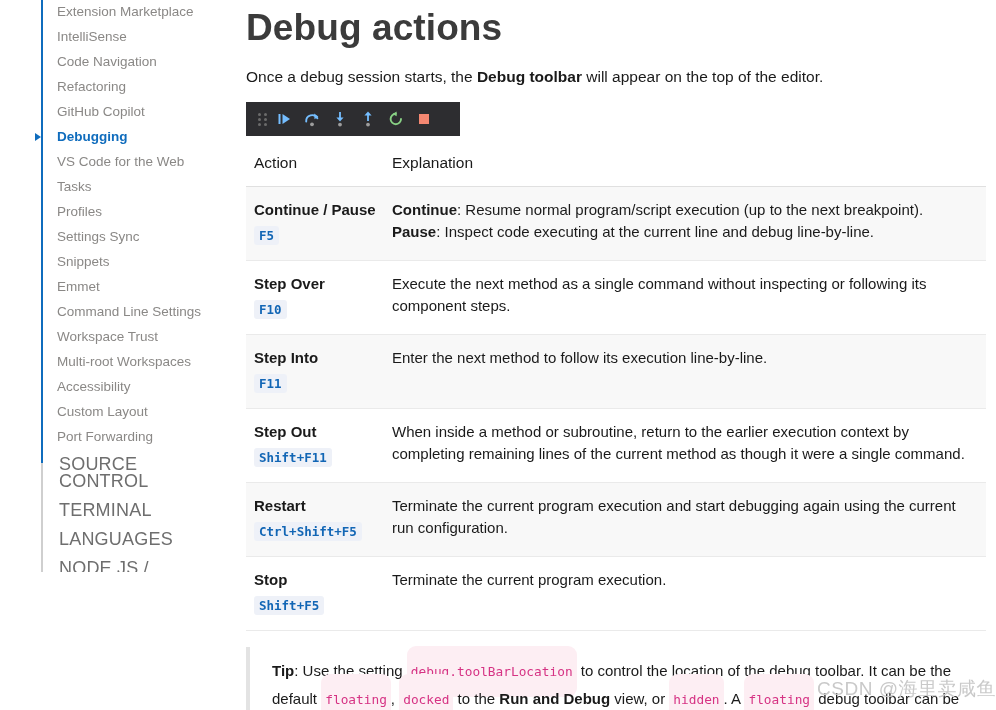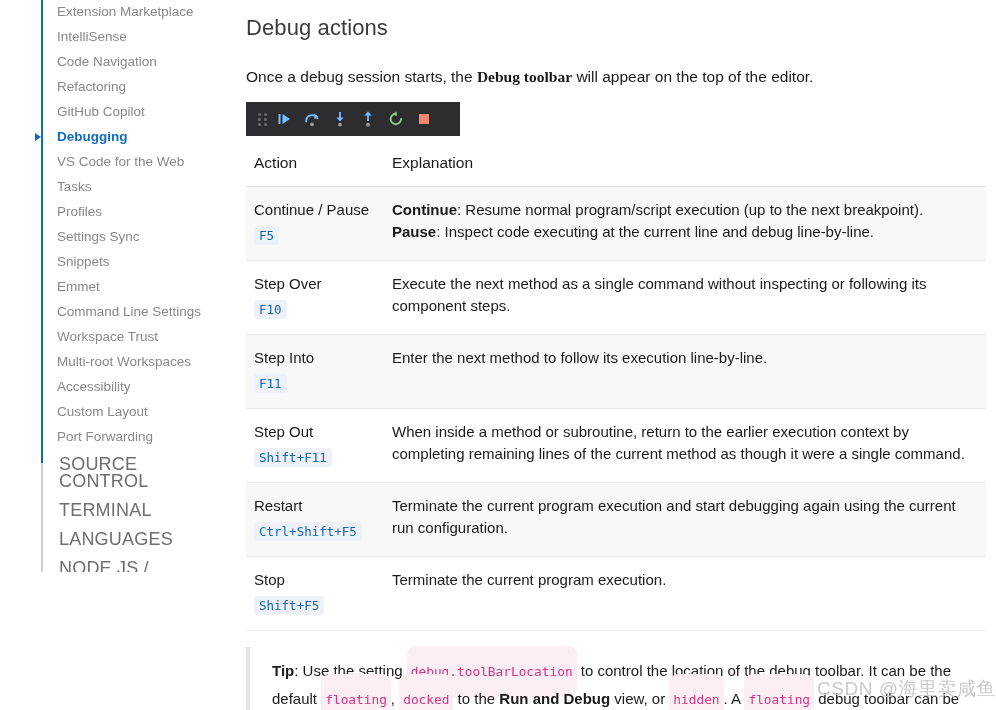--- a/index.html
+++ b/index.html
@@ -81,34 +81,34 @@
   }
 
   
   .content {
     flex: 1 1 auto;
     padding: 0 10px 0 6px;
     overflow: hidden;
     position: relative;
   }
   h1.title {
-    font-size: 22px;
-    font-weight: 400;
+    font-size: 37px;
+    font-weight: 700;
     color: #3b3b3b;
     margin: 8px 0 0 0;
     line-height: 40px;
     letter-spacing: 0.1px;
   }
   p.intro {
     font-size: 15.5px;
     color: #1a1a1a;
     line-height: 22px;
     margin: 18px 0 14px 0;
   }
-  p.intro b { font-weight: bold; font-family: Liberation Serif, serif; }
+  p.intro b { font-weight: bold; }
 
   
   .debug-toolbar {
     width: 214px;
     height: 34px;
     background: #2d2d30;
     display: flex;
     align-items: center;
     padding: 0 8px;
     margin: 0 0 14px 0;
@@ -148,21 +148,21 @@
   }
   table.actions th.c-action { width: 138px; }
   table.actions td {
     padding: 12px 8px 14px 8px;
     vertical-align: top;
     color: #1a1a1a;
     line-height: 22px;
     border-bottom: 1px solid #eaeaea;
   }
   table.actions tr.stripe td { background: #f8f8f8; }
-  td.action-cell { color: #3a3a3a; }
+  td.action-cell { color: #3a3a3a; font-weight: bold; }
   kbd {
     display: inline-block;
     font-family: "DejaVu Sans Mono", monospace;
     font-size: 12.5px;
     color: #1266b5;
     background: #eef1f8;
     border-radius: 3px;
     padding: 2px 5px;
     line-height: 15px;
     margin-top: 5px;

